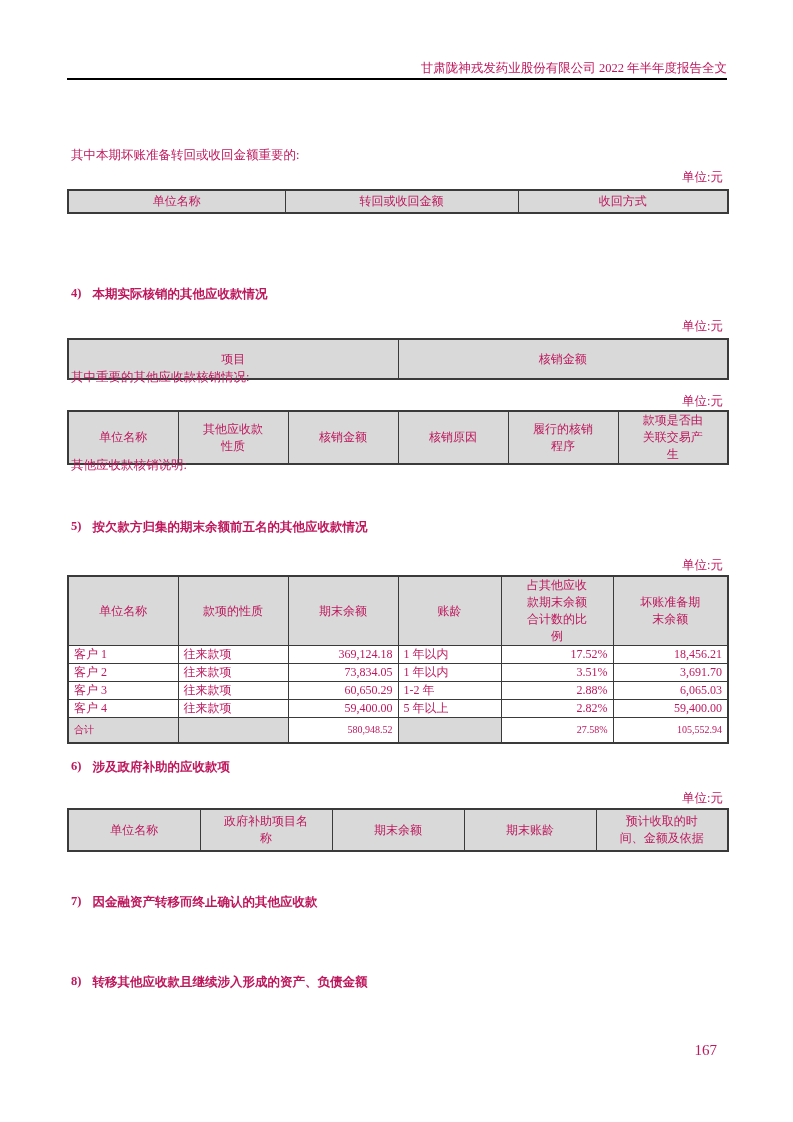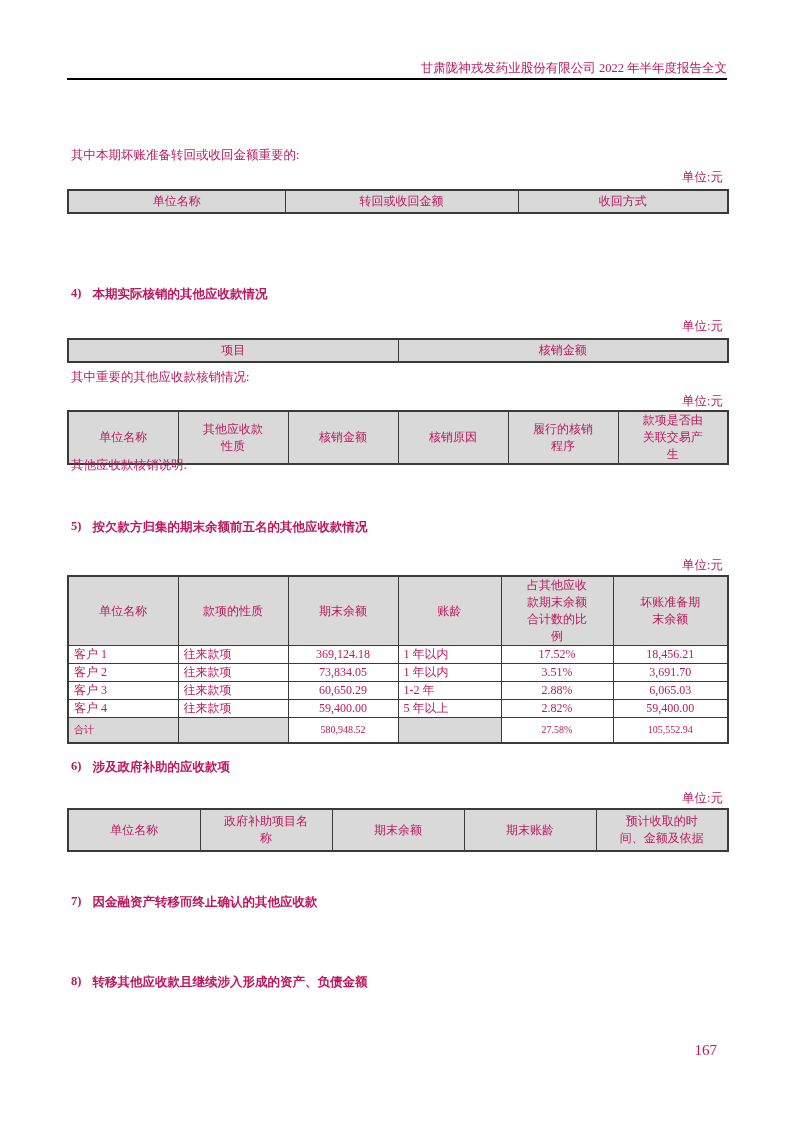--- a/index.html
+++ b/index.html
@@ -27,21 +27,21 @@
     font-size:12px; line-height:17px;
     border:2px solid #3a3a3a;
   }
   .doc-table th, .doc-table td { border:1px solid #3a3a3a; overflow:hidden; }
   .doc-table th {
     background:#d9d9d9; font-weight:normal; text-align:center;
     vertical-align:middle; padding:0 22px;
   }
   .doc-table td { padding:0 5px; vertical-align:middle; background:#fff; }
   .doc-table td.txt { text-align:left; }
-  .doc-table td.num { text-align:center; }
+  .doc-table td.num { text-align:right; }
   .doc-table td.shade { background:#d9d9d9; }
   .doc-table tr.data { height:16px; }
   .doc-table tr.total { height:25px; font-size:10px; }
 
   .page-num { position:absolute; top:1042px; right:76px; font-size:15px; }
 </style>
 </head>
 <body>
 
 <div class="page">
@@ -70,21 +70,21 @@
     <span>4)</span>
     <span>本期实际核销的其他应收款情况</span>
   </div>
   <div class="unit" style="top:318px">单位:元</div>
   <table class="doc-table" style="top:338px">
     <colgroup>
         <col style="width:330px">
         <col style="width:330px">
       </colgroup>
     <tbody>
-        <tr style="height:23px">
+        <tr style="height:40px">
       <th>项目</th>
       <th>核销金额</th>
     </tr>
   </tbody>
     </table>
   <div class="para" style="top:369px">其中重要的其他应收款核销情况:</div>
   <div class="unit" style="top:393px">单位:元</div>
   <table class="doc-table" style="top:410px">
     <colgroup>
         <col style="width:110px">

